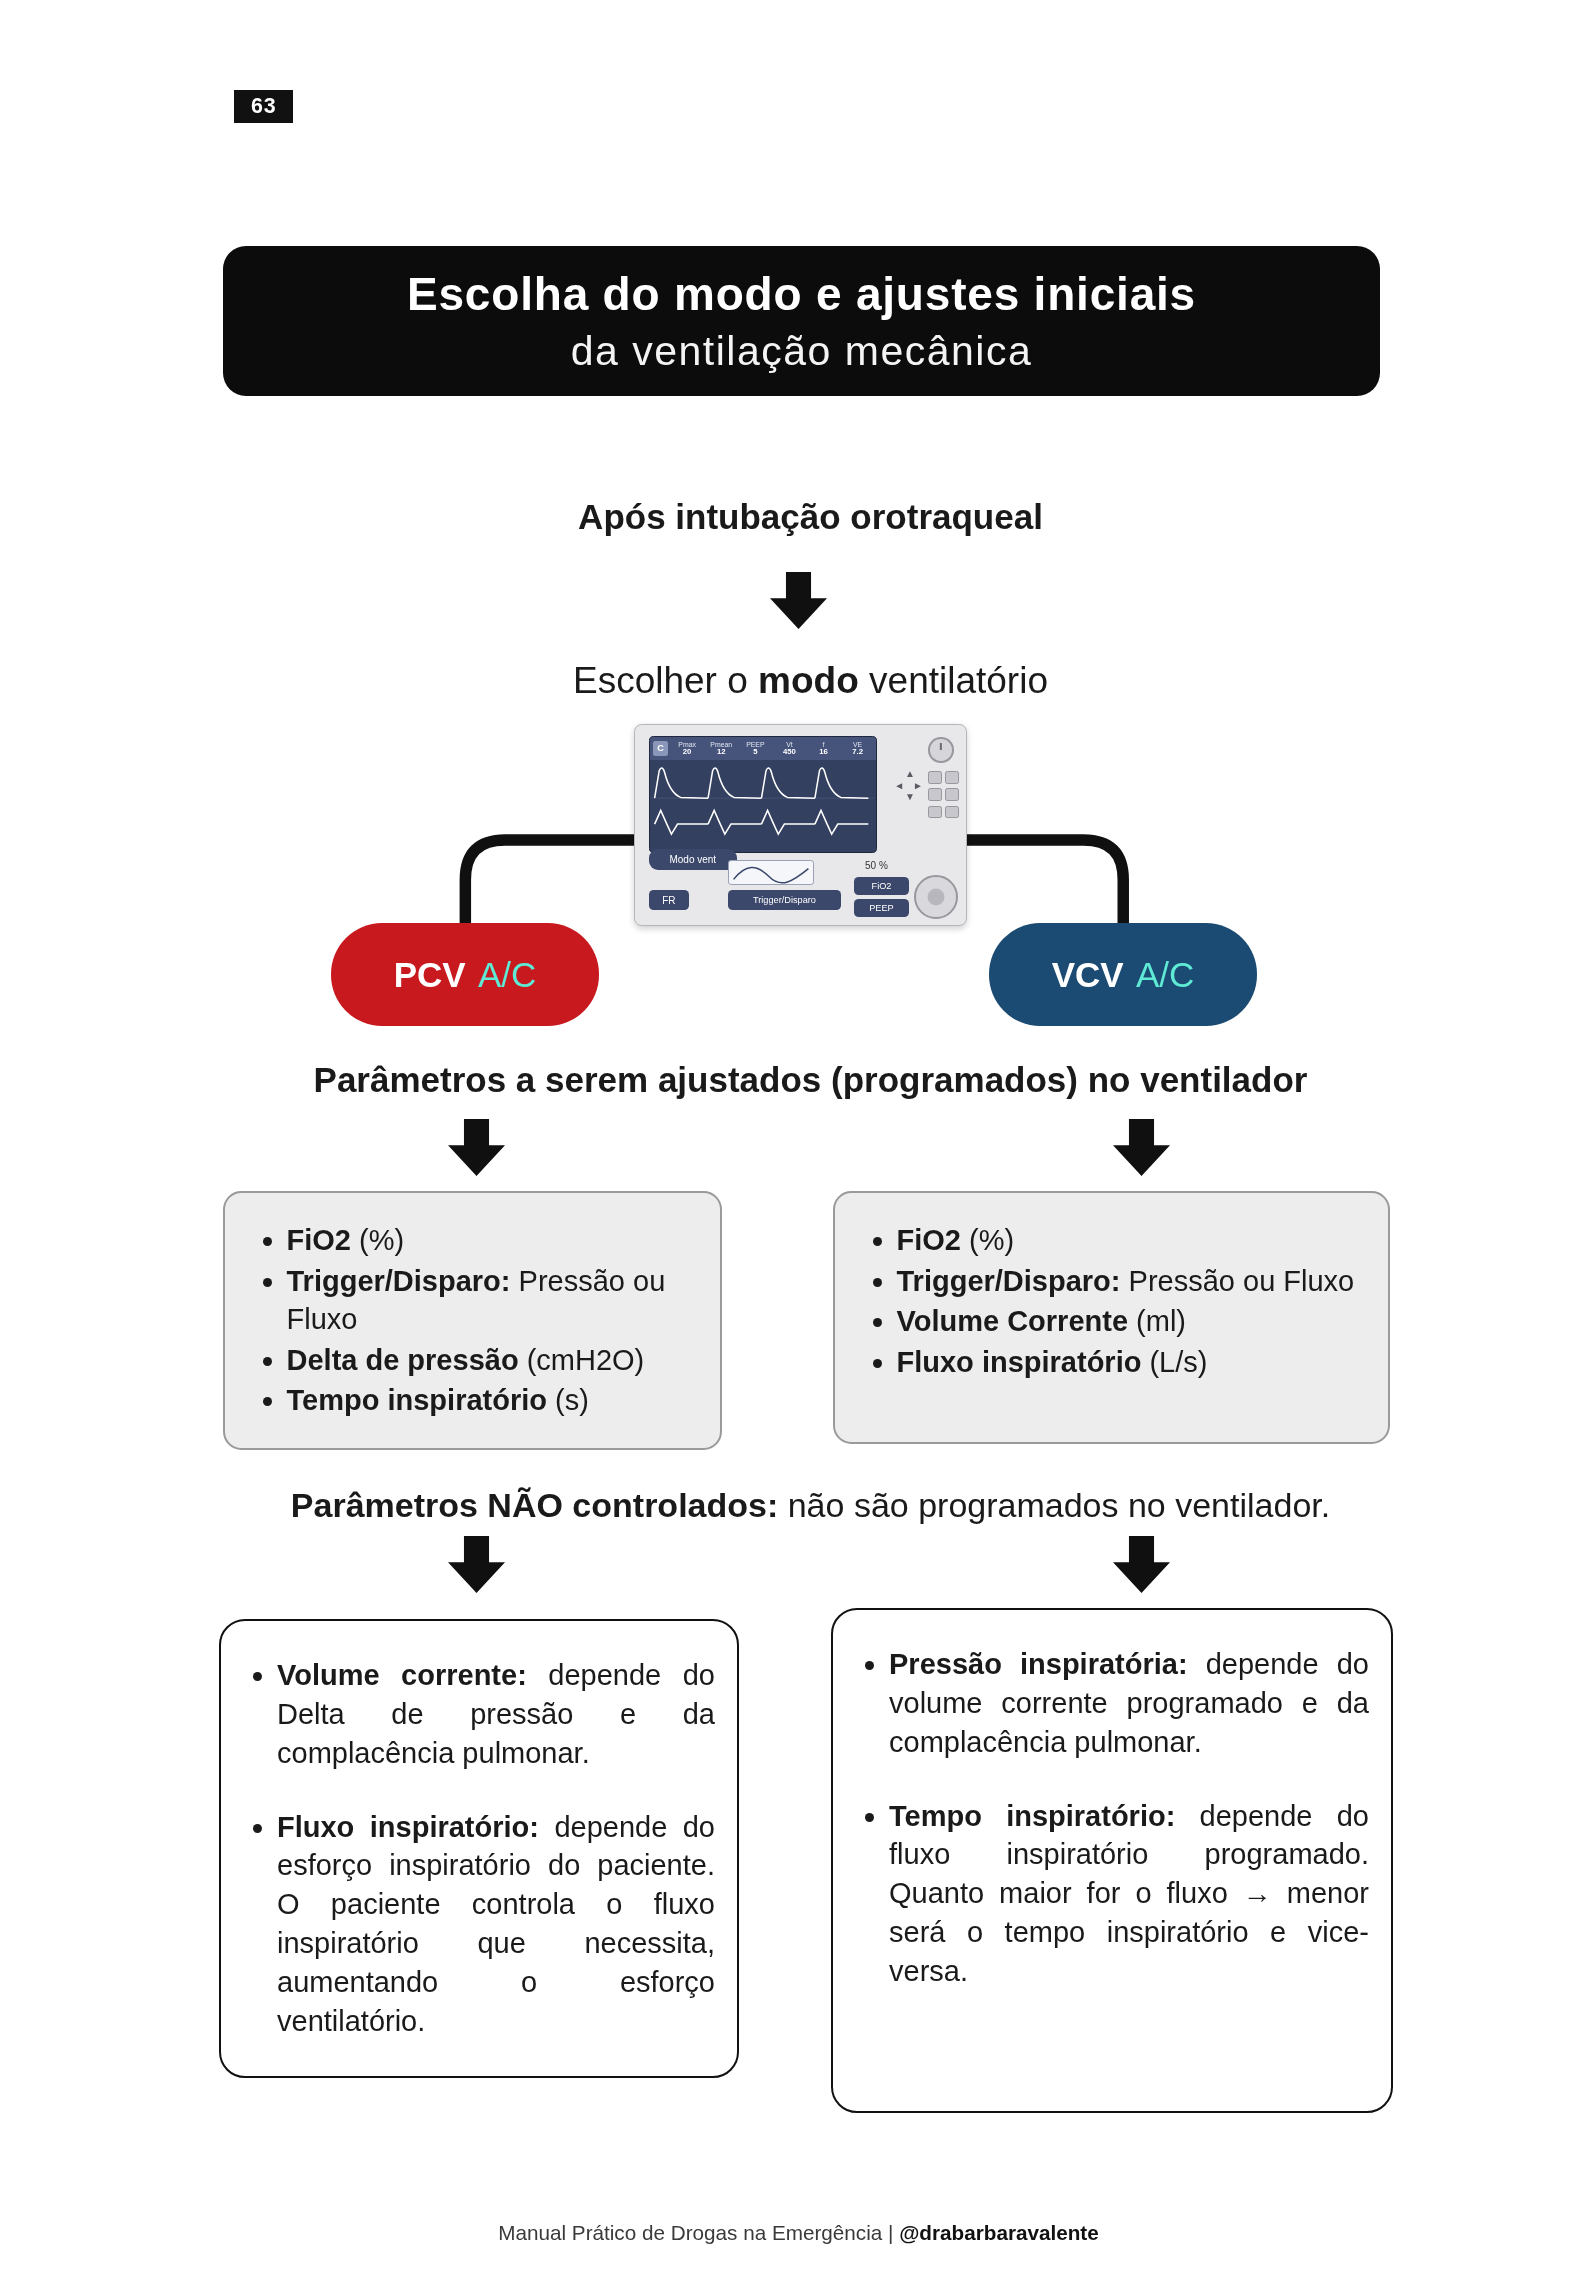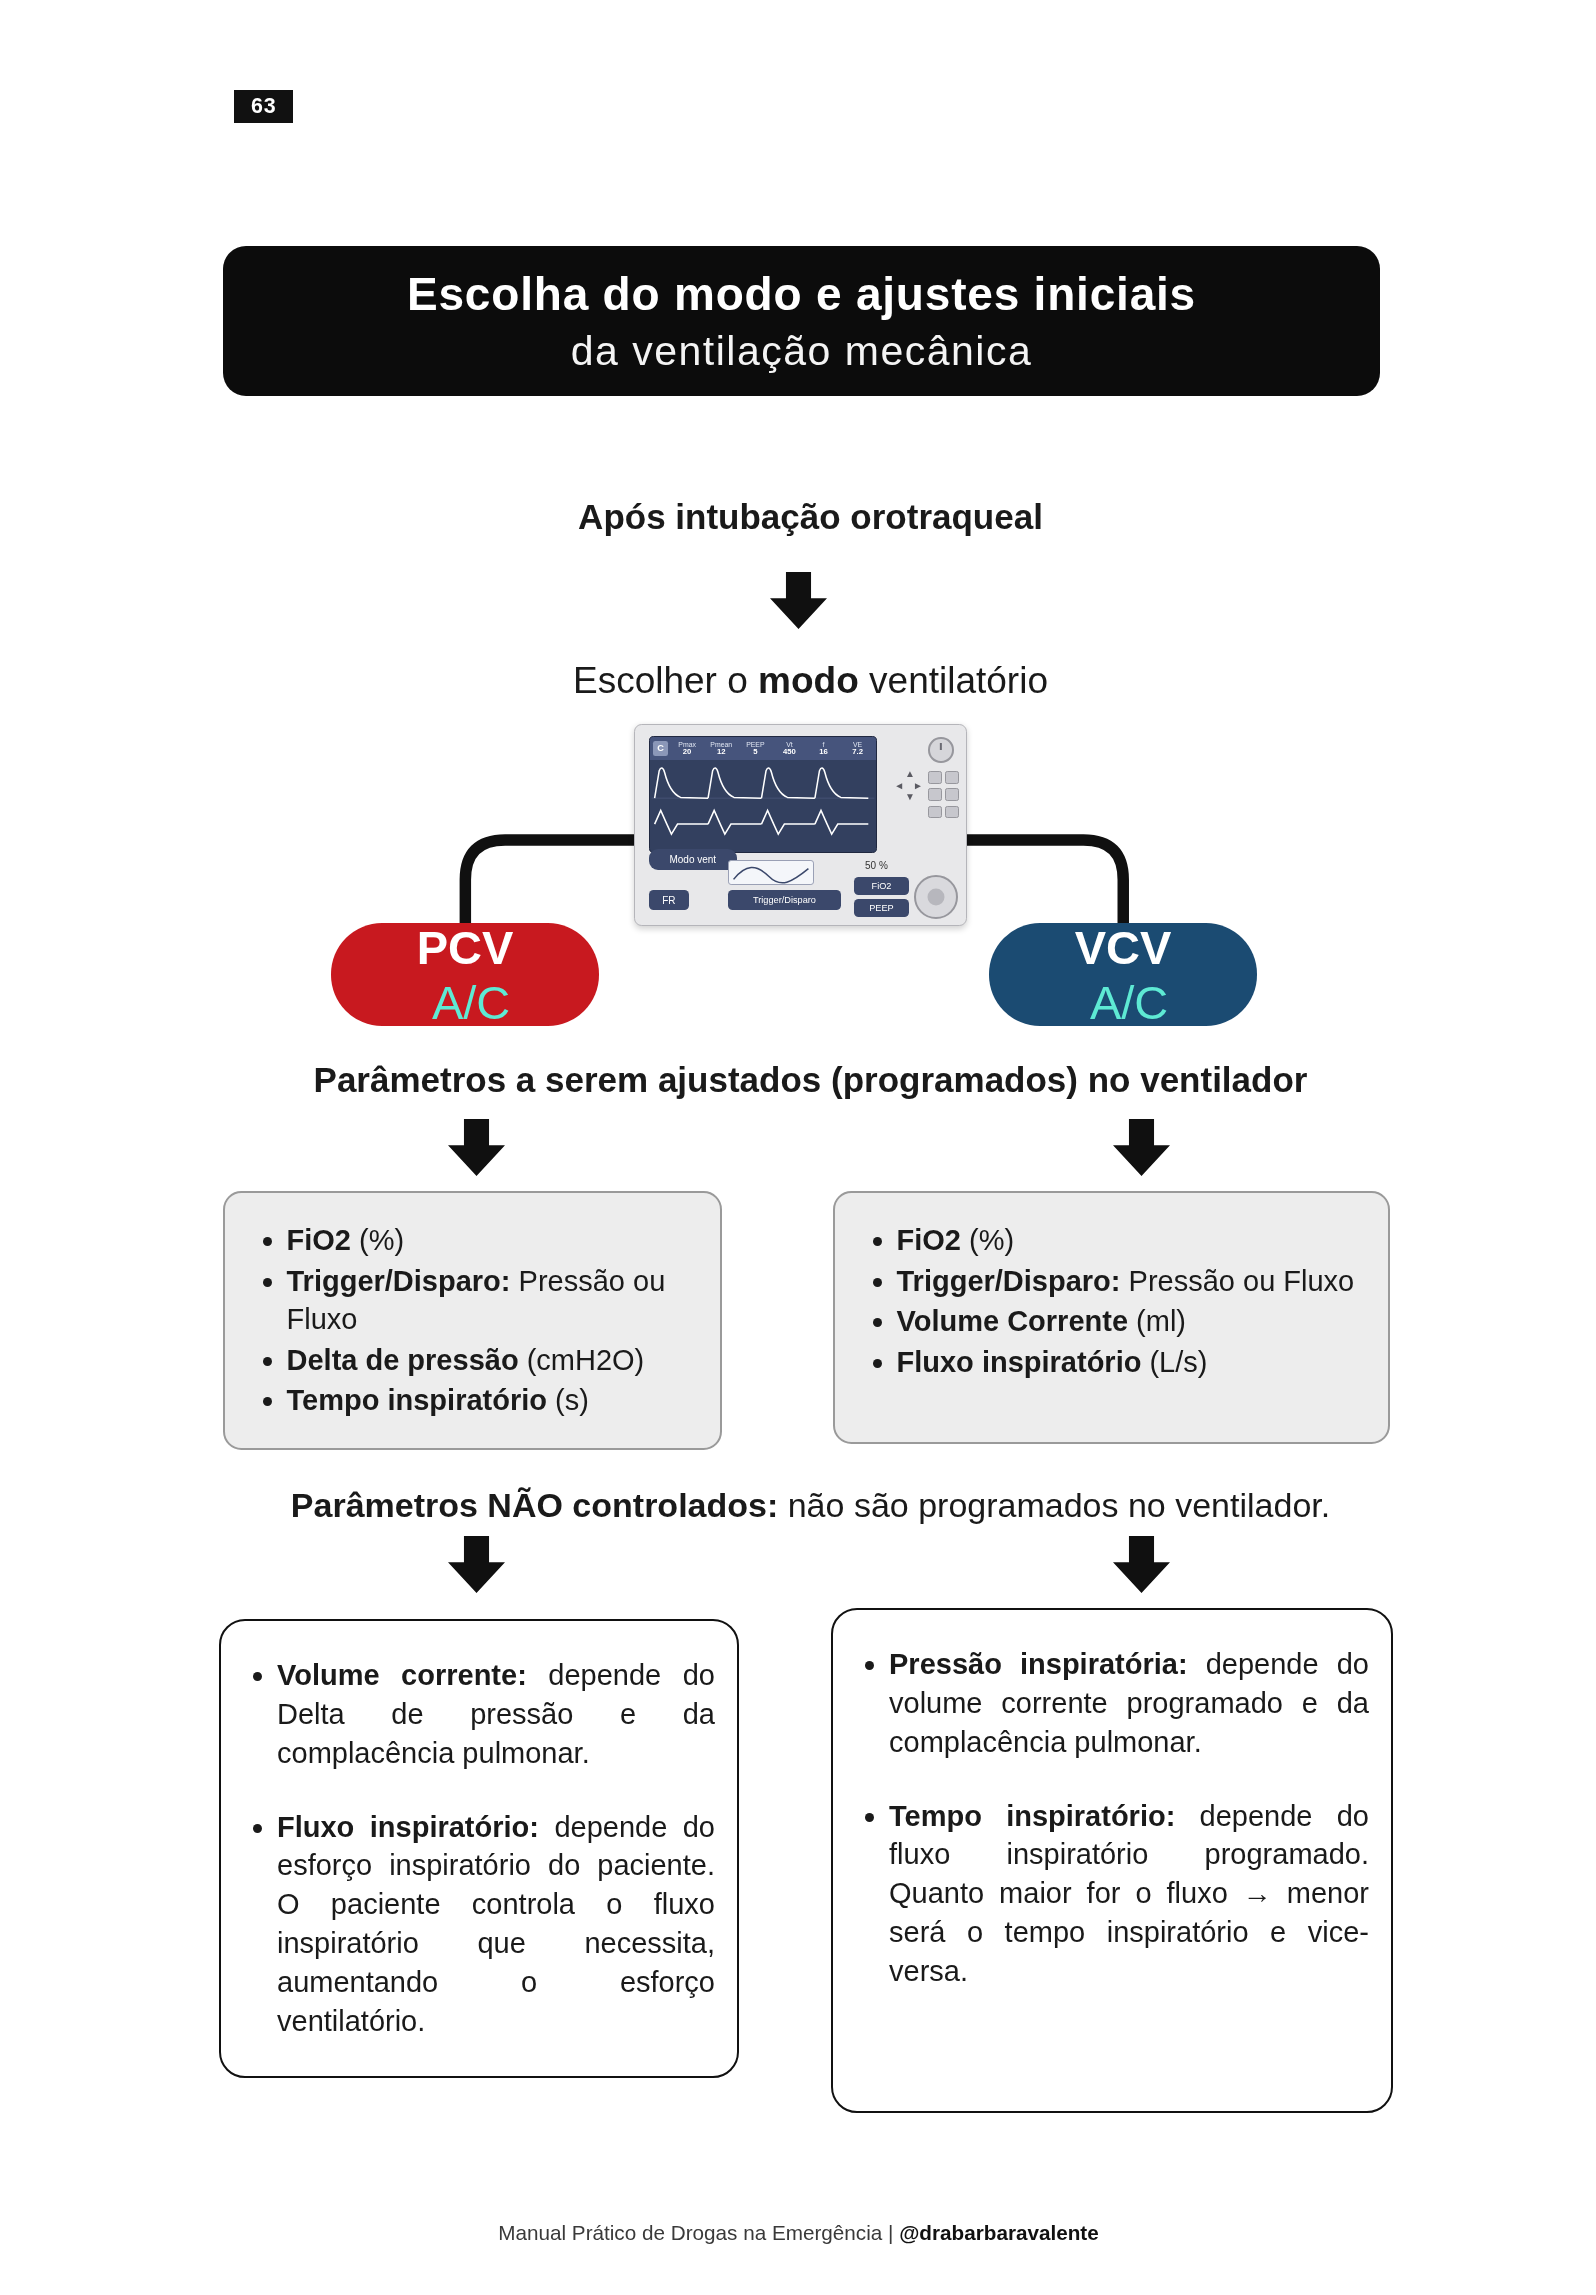--- a/index.html
+++ b/index.html
@@ -63,21 +63,21 @@
   .vent-mini{position:absolute;left:93px;top:135px;width:84px;height:23px;background:#f4f6fa;
              border:0.8px solid #9aa0b5;border-radius:3.1px;}
   .vent-pct{position:absolute;left:230px;top:135px;font-size:10px;color:#333;}
   .vent-knob{position:absolute;left:279px;top:150px;width:40px;height:40px;border-radius:50%;
              background:#d9d9dd;border:2.3px solid #97979d;}
   .vent-knob::after{content:"";position:absolute;left:50%;top:50%;width:17px;height:17px;border-radius:50%;
              background:#b7b7bd;transform:translate(-50%,-50%);}
 
   
   .pill{position:absolute;top:923px;width:268px;height:103px;border-radius:51px;color:#fff;
-        display:flex;align-items:center;justify-content:center;font-size:47px;flex-direction:column;}
+        display:flex;align-items:center;justify-content:center;font-size:35px;}
   .pill-pcv{left:331px;background:#c8191f;}
   .pill-vcv{left:989px;background:#1b4b72;}
   .pill-b{font-weight:bold;}
   .pill-l{font-weight:400;margin-left:12.2px;color:#5eead4;}
 
   
   .gbox{position:absolute;background:#ededed;border:2.3px solid #9a9a9a;border-radius:18.4px;
         padding:26px 27.5px;font-size:29px;line-height:1.32;}
   .gbox-left{left:223px;top:1191px;width:499px;min-height:253px;box-sizing:border-box;}
   .gbox-right{left:833px;top:1191px;width:557px;min-height:253px;box-sizing:border-box;}

